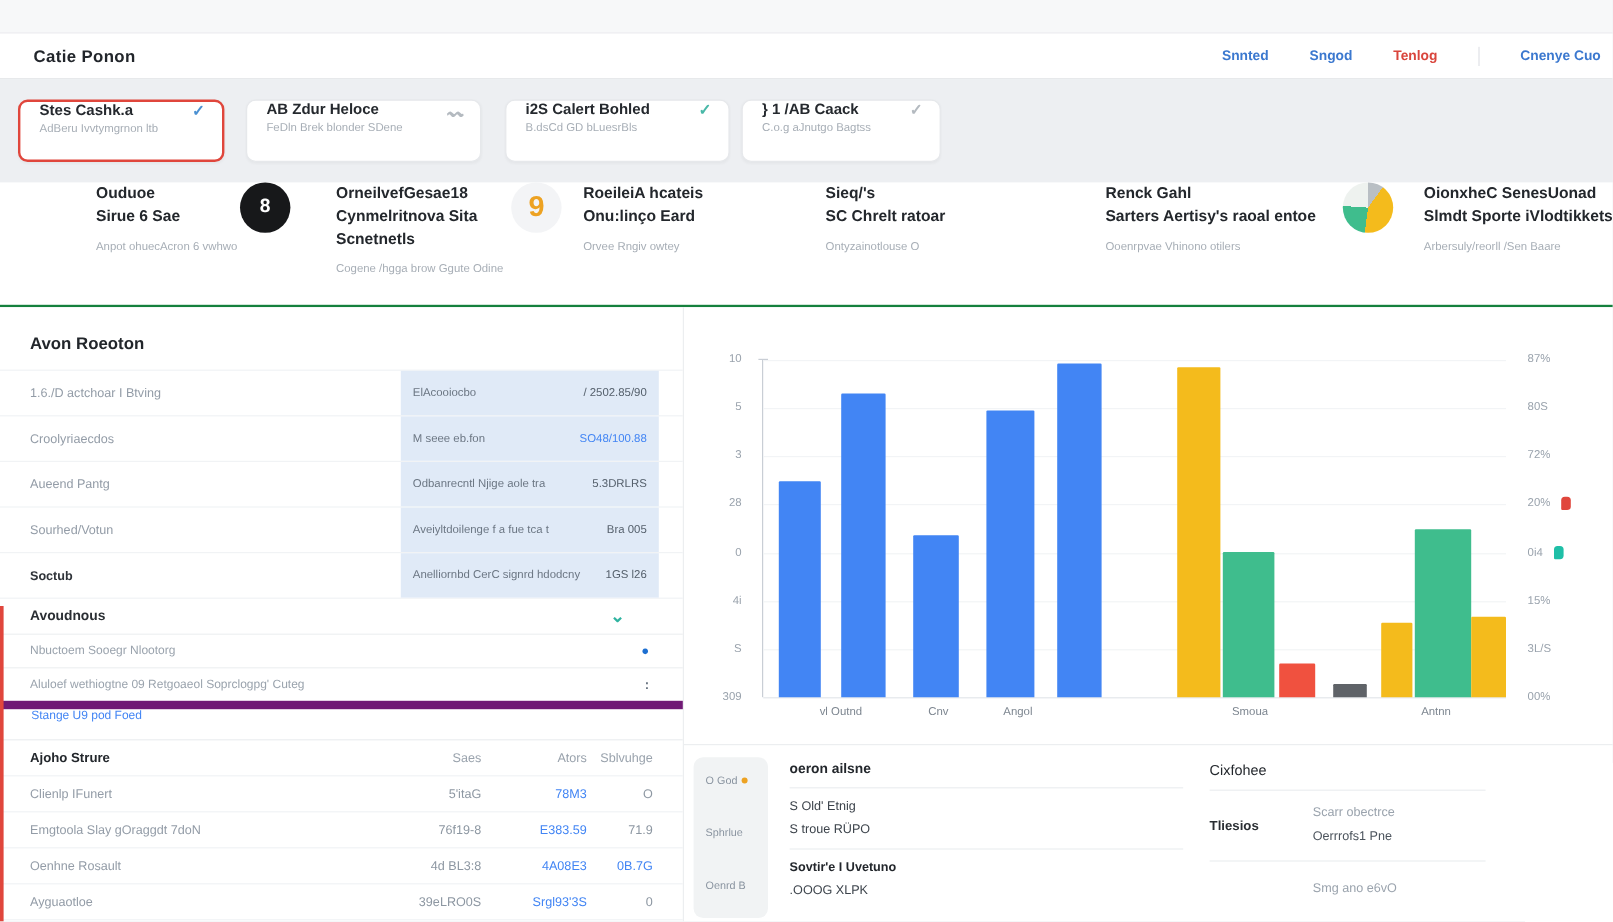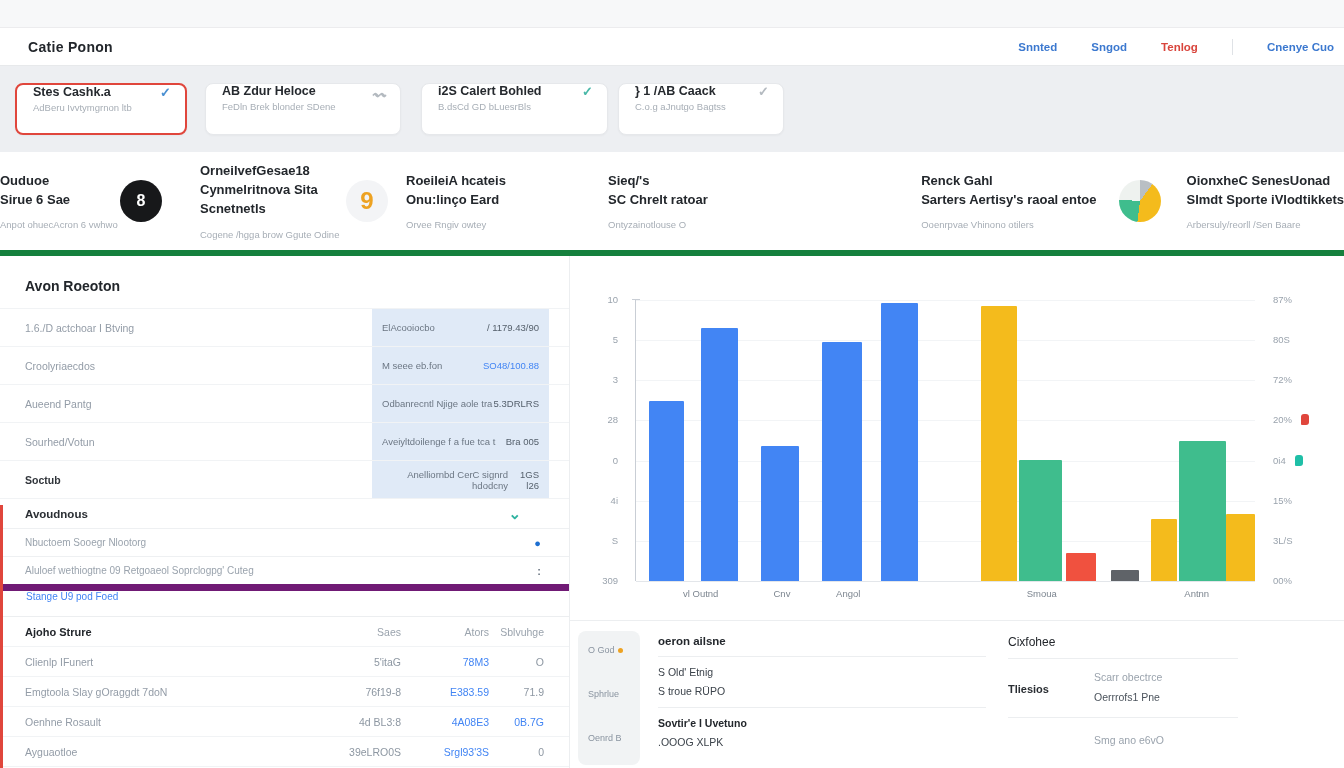--- a/index.html
+++ b/index.html
@@ -26,22 +26,22 @@
   .card-title { font-size:12.5px; font-weight:bold; color:#25292e; white-space:nowrap; }
   .card-sub { font-size:9.5px; color:#a7aeb6; margin-top:3px; white-space:nowrap; }
   .card-icon { font-size:13px; font-weight:bold; margin-left:12px; }
   .c-blue { color:#4a90d2; } .c-teal { color:#49b8a8; } .c-gray { color:#b4bac0; }
   .card:nth-child(1){ width:172px; margin-right:18px; }
   .card:nth-child(2){ width:196px; margin-right:20px; }
   .card:nth-child(3){ width:187px; margin-right:10px; }
   .card:nth-child(4){ width:166px; }
 
   
-  .features { position:absolute; top:152px; left:0; width:100%; height:104px; background:#fff; border-bottom:6px solid #15803d;
-    display:flex; align-items:center; }
+  .features { position:absolute; top:152px; left:0; width:100%; height:104px; background:#fff; border-bottom:2px solid #15803d;
+    display:flex; padding-left:80px; }
   .feature { cursor:pointer; }
   .f-title { font-size:13px; font-weight:bold; line-height:1.45; color:#23272c; }
   .f-sub { font-size:9.5px; color:#a7aeb6; margin-top:10px; white-space:nowrap; }
   .f-icon { width:42px; height:42px; border-radius:50%; flex:none; display:flex; align-items:center; justify-content:center;
     font-weight:bold; }
   .icon-black { background:#17181a; color:#fff; font-size:16px; margin:0 38px 0 2px; }
   .icon-orange { background:#f3f4f6; color:#eda222; font-size:24px; margin:0 18px 0 16px; }
   .icon-pie { background:conic-gradient(#b9bfc4 0 10%, #f4bb1c 10% 52%, #3fbd8d 52% 76%, #eef2ef 76% 100%); margin:0 26px 0 22px; }
   .feature:nth-of-type(1){ width:118px; }
   .feature:nth-of-type(2){ width:205px; }
@@ -53,21 +53,21 @@
   
   .main { position:absolute; top:256px; left:0; width:100%; height:512px; background:#fff; display:flex; }
   .left-panel { width:570px; flex:none; border-right:1px solid #eceef0; position:relative; }
   .chart-panel { flex:1; position:relative; }
 
   
   .panel-title { font-size:14px; font-weight:bold; margin:22px 0 14px 25px; }
   .prow { display:flex; align-items:stretch; height:38px; border-top:1px solid #f1f3f5; }
   .prow-label { flex:1; display:flex; align-items:center; padding-left:25px; font-size:10.5px; color:#939ca7; }
   .prow-label.dark { color:#30343a; font-weight:bold; }
-  .prow-right { width:177px; margin-right:20px; background:#e0eaf7; display:flex; align-items:center;
+  .prow-right { width:215px; margin-right:20px; background:#e0eaf7; display:flex; align-items:center;
     justify-content:space-between; padding:16px 10px;text-align:right; }
   .prow-mid { font-size:9.5px; color:#6b7683; }
   .prow-val { font-size:9.5px; color:#55606c; }
   .prow-val.blue { color:#4285f4; }
   .section-row { display:flex; align-items:center; justify-content:space-between; border-top:1px solid #f1f3f5;
     height:30px; padding:0 48px 0 25px; cursor:pointer; }
   .section-title { font-size:11.5px; font-weight:bold; color:#2a2e33; }
   .chev { color:#2fb3a0; font-size:15px; font-weight:bold; line-height:8px; }
   .xrow { display:flex; align-items:center; justify-content:space-between; border-top:1px solid #eef0f2;
     height:28px; padding:0 28px 0 25px; font-size:10px; color:#9aa3ad; cursor:pointer; }
@@ -202,21 +202,21 @@
   </section>
 
   <div class="main">
     <div class="left-panel">
       <h2 class="panel-title">Avon Roeoton</h2>
 
       <div class="prow">
         <div class="prow-label">1.6./D actchoar I Btving</div>
         <div class="prow-right">
           <span class="prow-mid">ElAcooiocbo</span>
-          <span class="prow-val">/ 1179.43/90</span>
+          <span class="prow-val">/ 2502.85/90</span>
         </div>
       </div>
       <div class="prow">
         <div class="prow-label">Croolyriaecdos</div>
         <div class="prow-right">
           <span class="prow-mid">M seee eb.fon</span>
           <span class="prow-val blue">SO48/100.88</span>
         </div>
       </div>
       <div class="prow">

